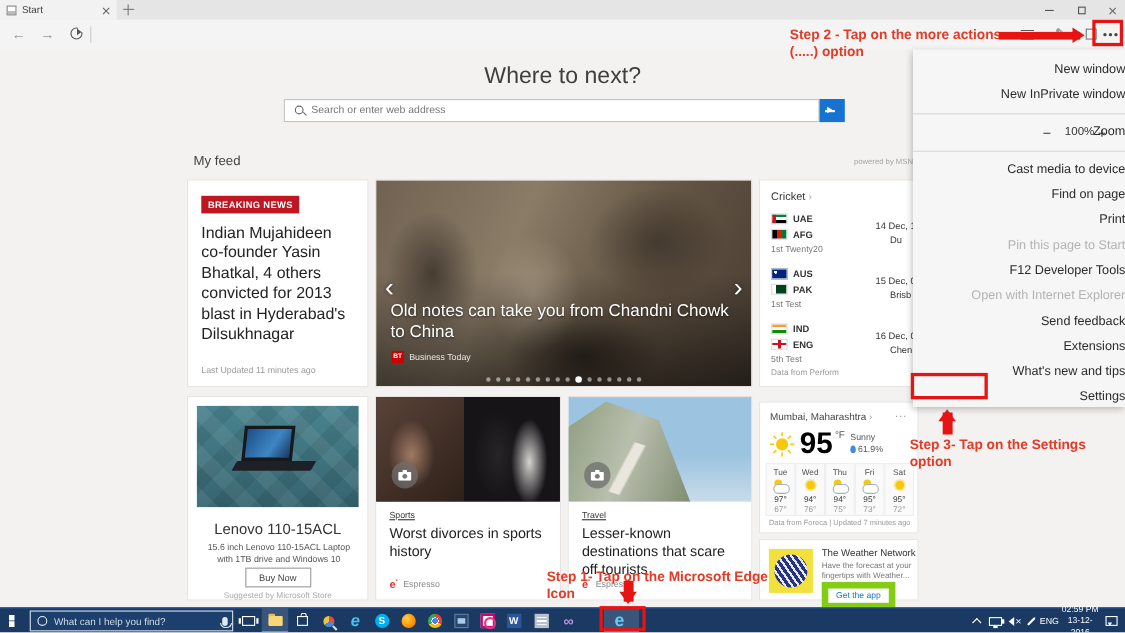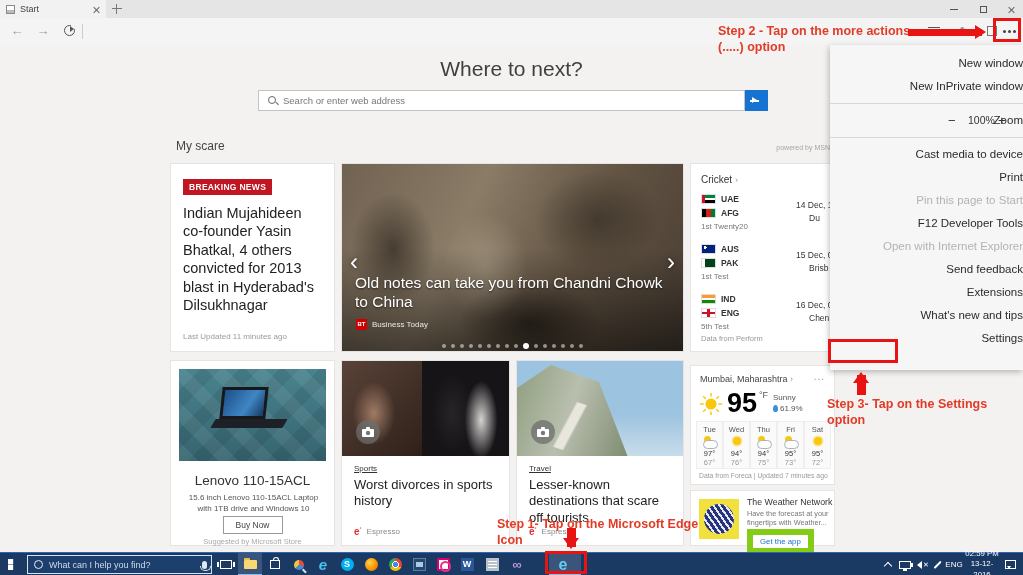--- a/index.html
+++ b/index.html
@@ -284,21 +284,21 @@
   <div id="searchwrap">
     <div id="searchbox">
       <span class="maglass"></span>
       <input id="searchinput" placeholder="Search or enter web address" style="">
     </div>
     <div id="gobtn">
         <span class="goarrow"></span>
       </div>
   </div>
 
-  <div id="myfeed">My scare</div>
+  <div id="myfeed">My feed</div>
   <div id="poweredby">powered by MSN</div>
 
   <div class="card" id="card-breaking">
     <span id="badge-breaking">BREAKING NEWS</span>
     <div id="breaking-headline">Indian Mujahideen co-founder Yasin Bhatkal, 4 others convicted for 2013 blast in Hyderabad's Dilsukhnagar</div>
     <div id="breaking-updated">Last Updated 11 minutes ago</div>
   </div>
 
   <div class="card" id="card-hero">
     <div id="hero-shade"></div>
@@ -478,20 +478,21 @@
     <div class="mi">New InPrivate window</div>
     <div class="mdiv"></div>
     <div class="mi" id="mi-zoom">
       <span>Zoom</span>
       <span id="zoom-out">−</span>
       <span id="zoom-val">100%</span>
       <span id="zoom-in">+</span>
     </div>
     <div class="mdiv"></div>
     <div class="mi">Cast media to device</div>
+    <div class="mi">Find on page</div>
     <div class="mi">Print</div>
     <div class="mi disabled">Pin this page to Start</div>
     <div class="mi">F12 Developer Tools</div>
     <div class="mi disabled">Open with Internet Explorer</div>
     <div class="mi">Send feedback</div>
     <div class="mi">Extensions</div>
     <div class="mi">What's new and tips</div>
     <div class="mi">Settings</div>
   </div>
 

